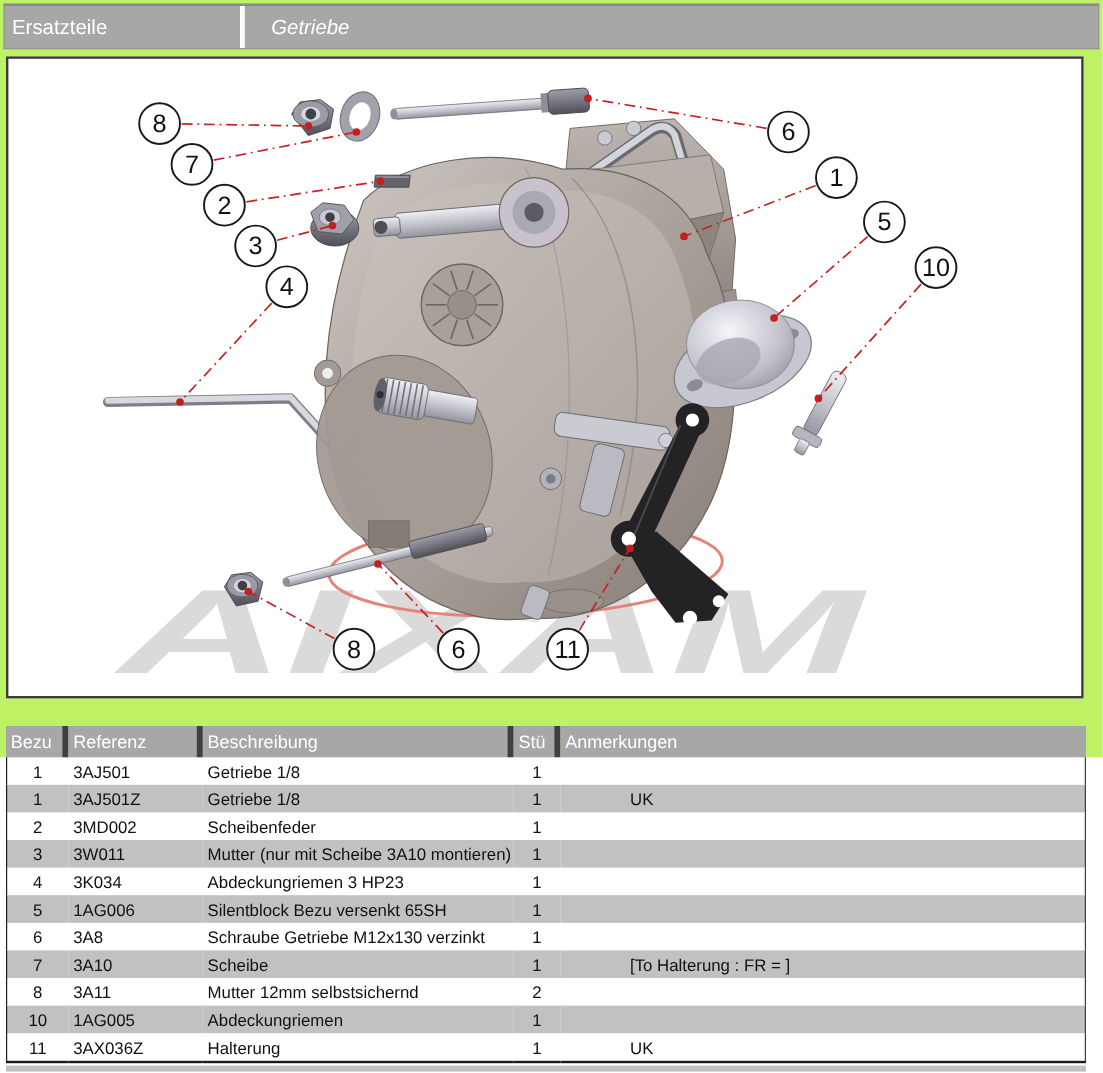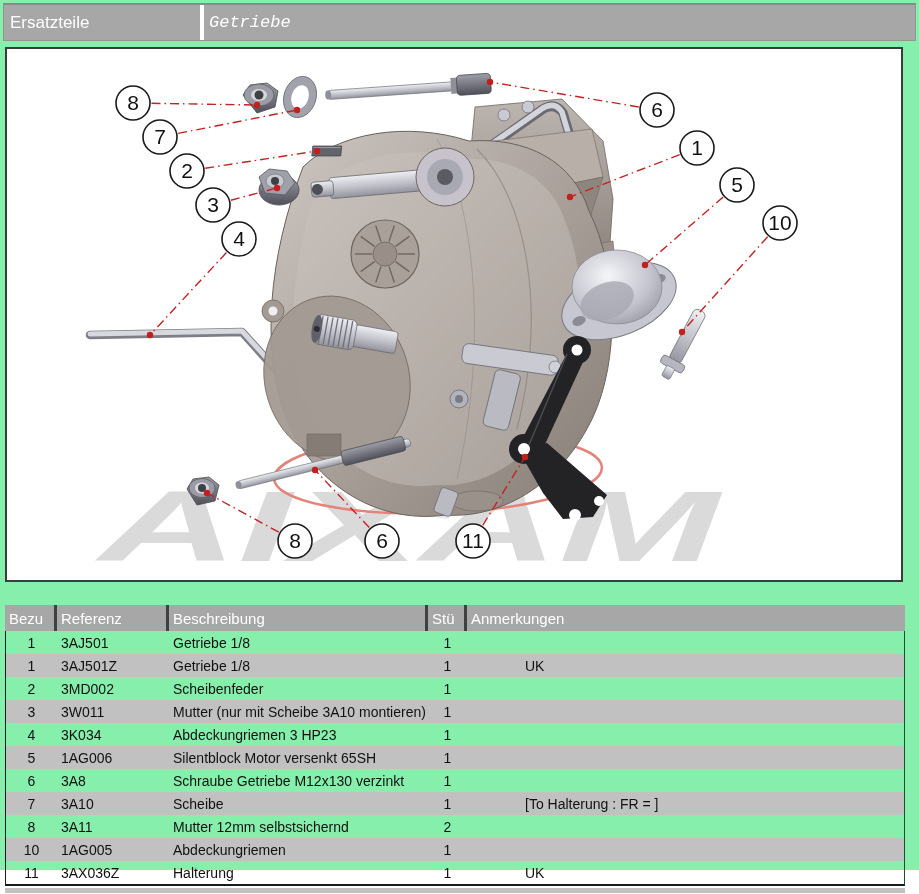--- a/index.html
+++ b/index.html
@@ -1,37 +1,37 @@
 <!DOCTYPE html>
 <html><head>
 <meta charset="utf-8">
 <style>
   html,body{margin:0;padding:0;background:#fff;}
   body{width:919px;height:894px;font-family:"Liberation Sans",sans-serif;overflow:hidden;}
-  .page{position:relative;width:919px;height:870px;background:#86efac;}
+  .page{position:relative;width:919px;height:631px;background:#bef264;}
 
   
   .topbar{position:absolute;left:3px;top:3px;width:911px;height:35px;
     background:#a7a7a7;border:1px solid #949494;border-top:2px solid #8a8a8a;
     display:flex;align-items:center;color:#fff;font-size:17px;}
   .topbar-cell{height:100%;display:flex;align-items:center;}
   .topbar-cell.left{width:190px;padding-left:6px;}
   .topbar-sep{width:4px;height:100%;background:#fff;}
-  .topbar-cell.right{flex:1;padding-left:5px;font-style:italic;font-family:Liberation Mono, monospace;}
+  .topbar-cell.right{flex:1;padding-left:22px;font-style:italic;}
 
   
   .diagram-frame{position:absolute;left:5px;top:47px;width:894px;height:531px;
     border:2px solid #3c3c3c;background:#fff;}
   .diagram-frame svg{display:block;width:100%;height:100%;}
 
   
   .table-wrap{position:absolute;left:5px;top:605px;width:900px;}
   table{border-collapse:separate;border-spacing:0;width:100%;table-layout:fixed;font-size:14px;color:#111;}
   thead th{background:#a7a7a7;color:#fff;font-weight:normal;font-size:15px;text-align:left;
-    height:26px;padding:0 4px;border-right:3px solid #404040;overflow:hidden;white-space:nowrap;}
+    height:26px;padding:0 4px;border-right:5px solid #404040;overflow:hidden;white-space:nowrap;}
   thead th:last-child{border-right:none;margin-left:16px;}
   tbody td{height:23px;padding:0 4px;white-space:nowrap;overflow:hidden;}
   tbody tr:nth-child(even){background:#c1c1c1;}
   tbody td:first-child{border-left:1px solid #1a1a1a;}
   tbody td:last-child{border-right:1px solid #14532d;}
   tbody tr:last-child td{border-bottom:2px solid #1a1a1a;}
   td.c-num,th.h-num{text-align:center;}
   td.c-anm{padding-left:58px;}
   .footer-strip{width:100%;height:5px;background:#c1c1c1;margin-top:2px;}
   .svg-txt{font-family:"Liberation Sans",sans-serif;}
@@ -361,21 +361,21 @@
         <tr>
           <td class="c-num">4</td>
           <td>3K034</td>
           <td>Abdeckungriemen 3 HP23</td>
           <td class="c-num">1</td>
           <td class="c-anm"></td>
         </tr>
         <tr>
           <td class="c-num">5</td>
           <td>1AG006</td>
-          <td>Silentblock Motor versenkt 65SH</td>
+          <td>Silentblock Bezu versenkt 65SH</td>
           <td class="c-num">1</td>
           <td class="c-anm"></td>
         </tr>
         <tr>
           <td class="c-num">6</td>
           <td>3A8</td>
           <td>Schraube Getriebe M12x130 verzinkt</td>
           <td class="c-num">1</td>
           <td class="c-anm"></td>
         </tr>

